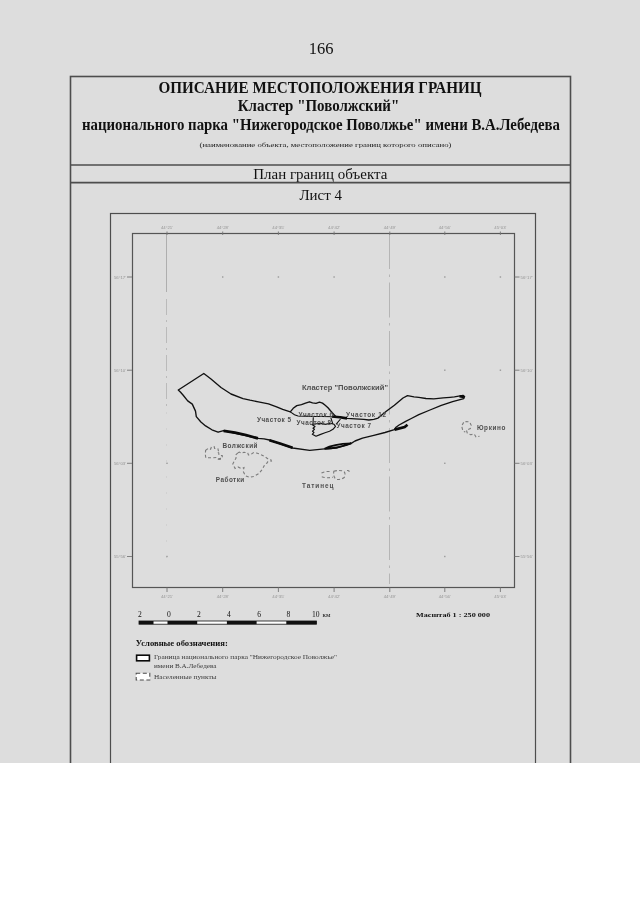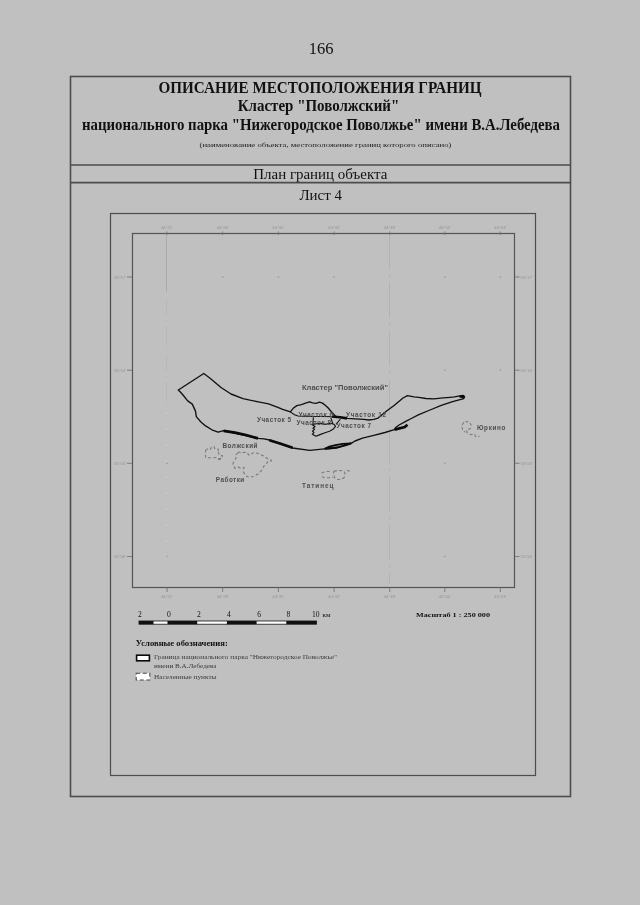--- a/index.html
+++ b/index.html
@@ -1,16 +1,16 @@
 <!DOCTYPE html>
 <html><head>
 <meta charset="utf-8">
 <style>
 html,body{margin:0;padding:0;background:#fff;}
-#page{position:relative;width:640px;height:905px;background:#f0abfc;overflow:hidden;filter:grayscale(1);}
+#page{position:relative;width:640px;height:763px;background:#bef264;overflow:hidden;filter:grayscale(1);}
 svg{position:absolute;left:0;top:0;}
 </style>
 </head>
 <body>
 <div id="page">
 <svg width="640" height="905" viewBox="0 0 640 905">
 
   <text x="321" y="54" font-family="Liberation Serif, serif" font-size="16.5" fill="#111" text-anchor="middle">166</text>
 
   <rect x="70.5" y="76.5" width="500" height="720" fill="none" stroke="#4d4d4d" stroke-width="1.6"></rect>

